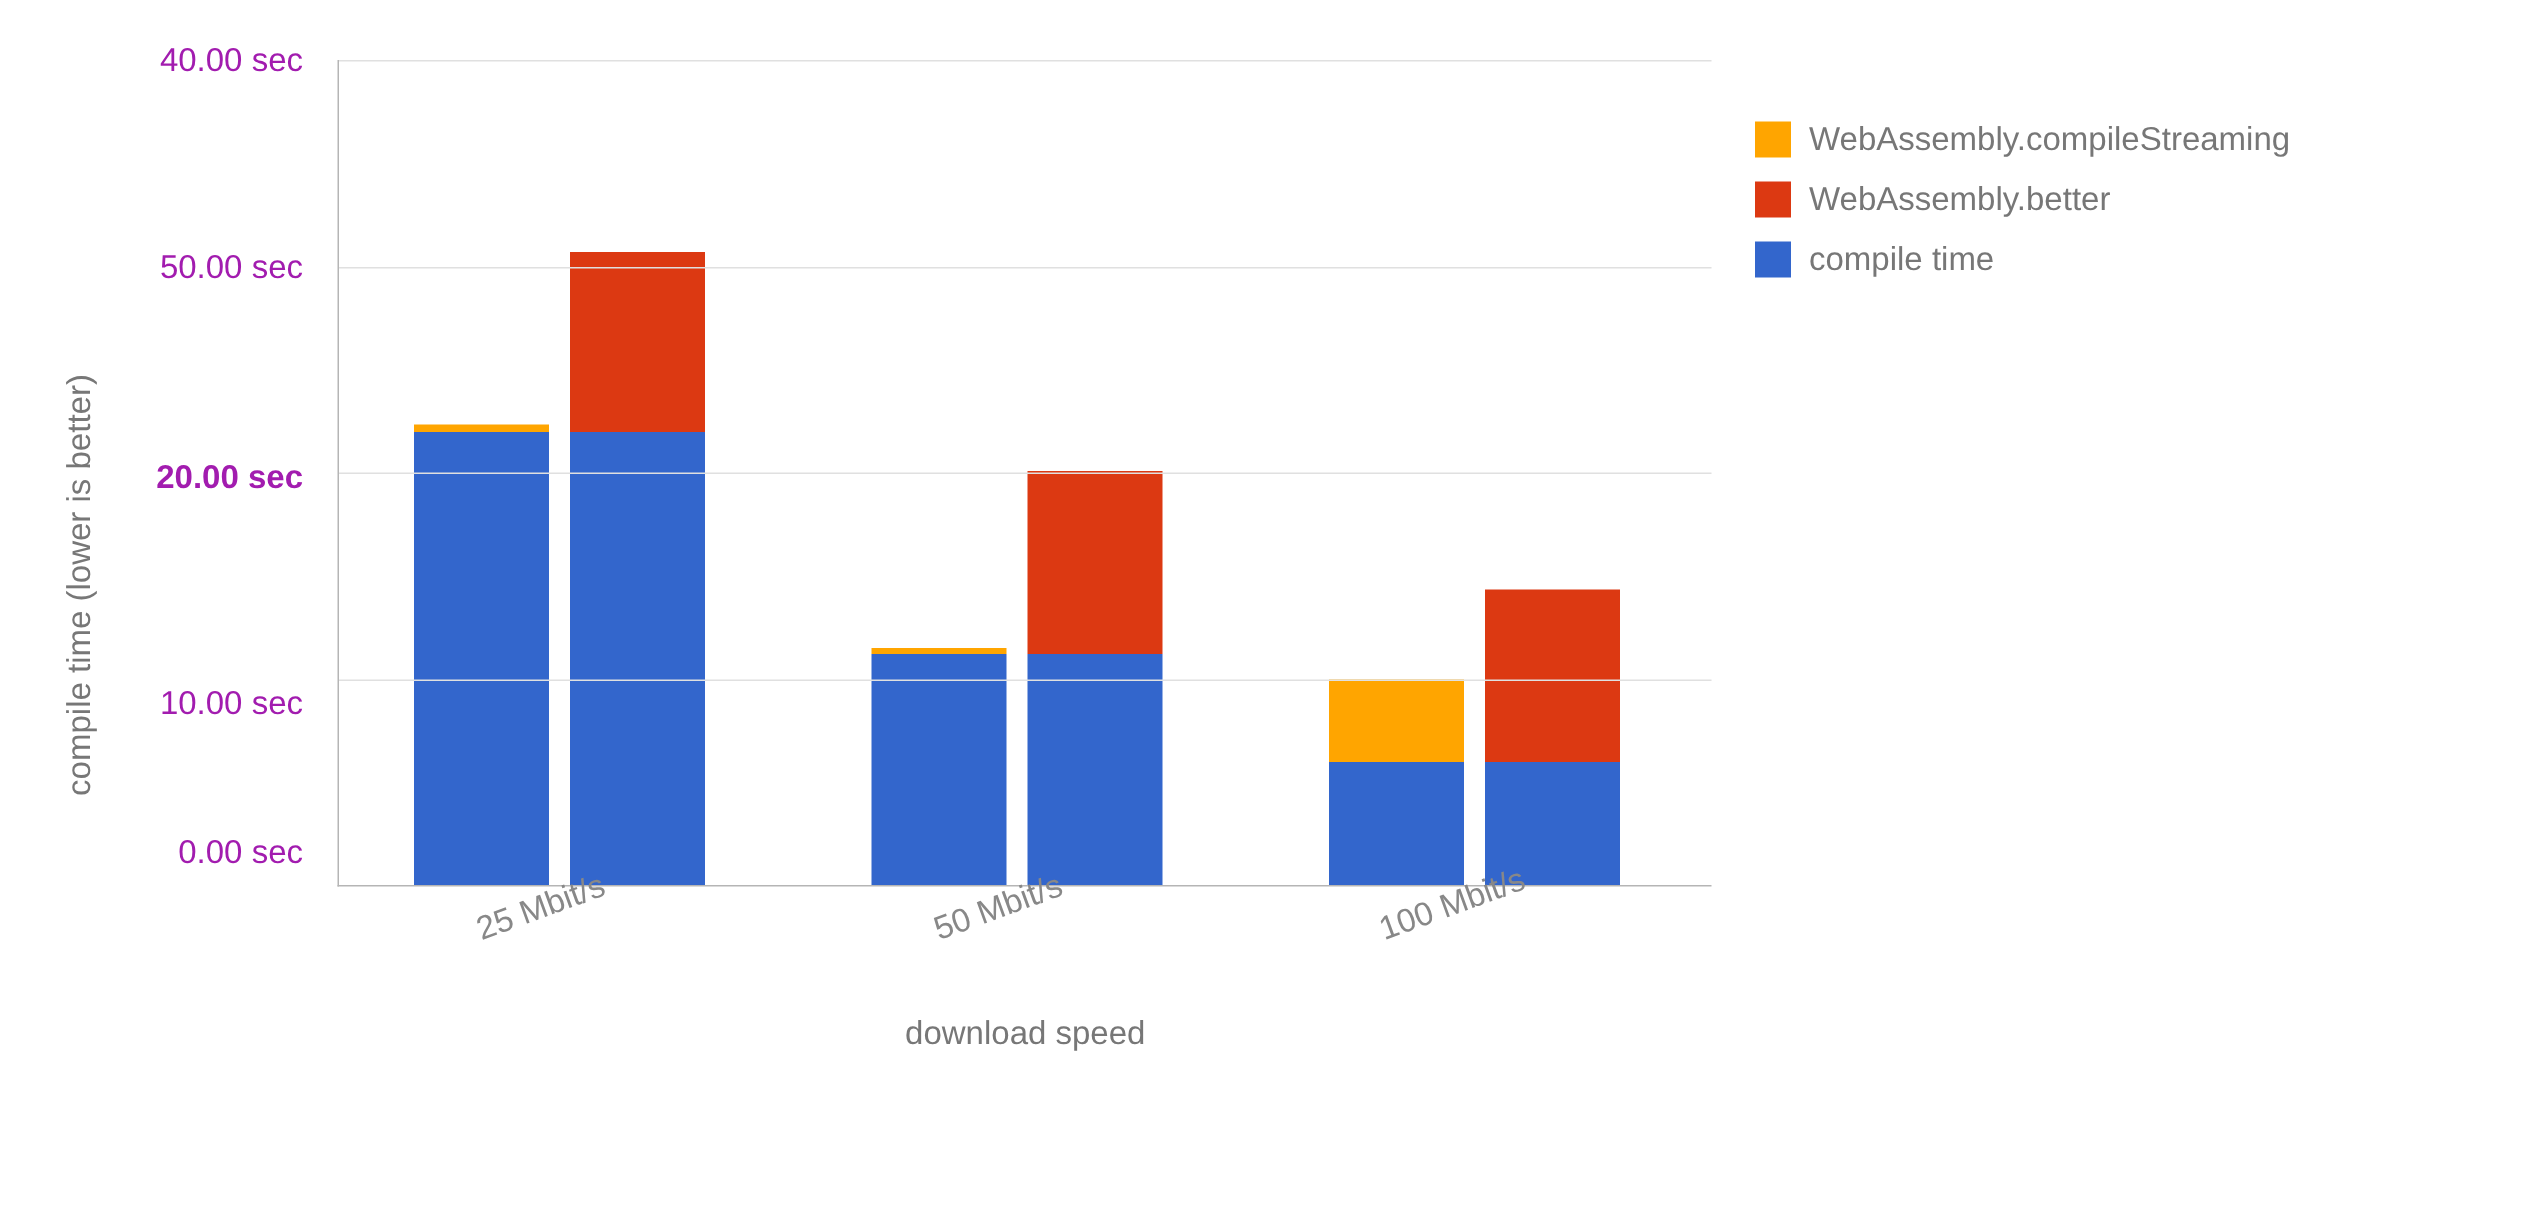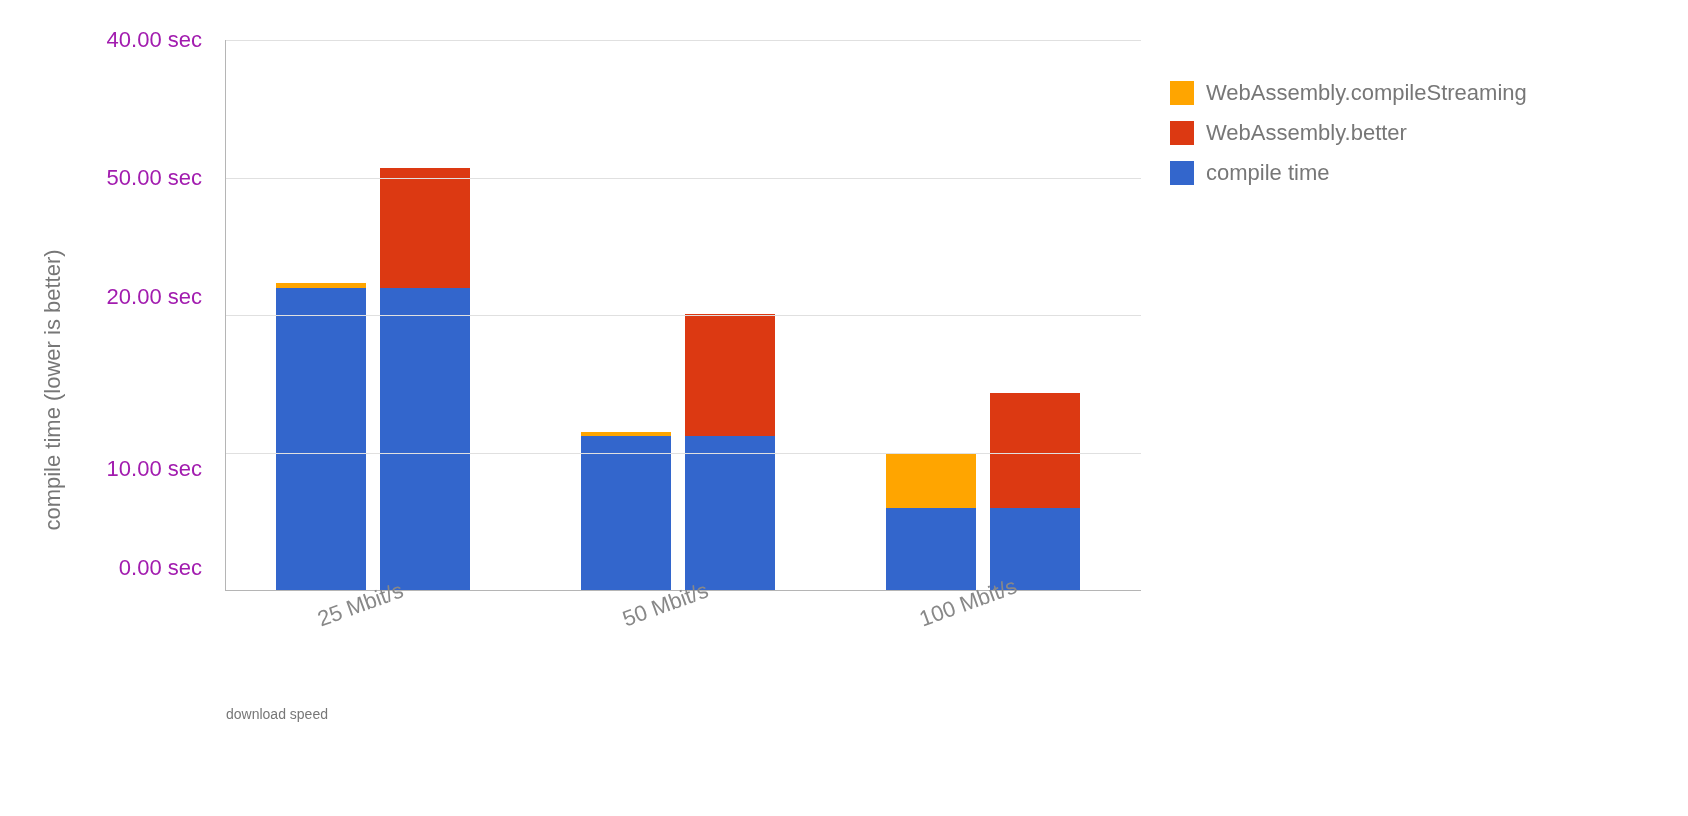--- a/index.html
+++ b/index.html
@@ -83,22 +83,23 @@
     transform: translate(-66%, 18px) rotate(-20deg);
     font-size: 22px;
     color: #888;
     white-space: nowrap;
   }
   .x-axis-title {
     position: absolute;
     top: 100%;
     left: 0;
     width: 100%;
-    margin-top: 116px;
-    font-size: 14px;
+    text-align: center;
+    margin-top: 86px;
+    font-size: 22px;
     color: #777;
   }
   .legend {
     position: absolute;
     left: 1120px;
     top: 60px;
     font-size: 22px;
     color: #777;
   }
   .legend-row {
@@ -155,21 +156,21 @@
             <div class="seg" style="position: absolute; bottom: 82.5px; height: 114.125px; background: rgb(220, 57, 18);"></div>
           </div>
           <div class="x-tick-label" style="left: 117px;">100 Mbit/s</div>
         </div>
       </div>
     <div class="x-axis-title">download speed</div>
   <div class="y-tick-label" style="top: 528px;">0.00 sec</div>
       <div class="gridline" style="top: 412.5px;"></div>
       <div class="y-tick-label" style="top: 429px;">10.00 sec</div>
       <div class="gridline" style="top: 275px;"></div>
-      <div class="y-tick-label" style="top: 257px;">20.00 sec</div>
+      <div class="y-tick-label" style="top: 278px; font-weight: bold;">20.00 sec</div>
       <div class="gridline" style="top: 137.5px;"></div>
       <div class="y-tick-label" style="top: 137.5px;">50.00 sec</div>
       <div class="gridline" style="top: 0px;"></div>
       <div class="y-tick-label" style="top: 0px;">40.00 sec</div>
     </div>
 
   <div class="legend">
       <div class="legend-row">
         <div class="swatch" style="background: rgb(255, 165, 0);"></div>
         <div>WebAssembly.compileStreaming</div>

